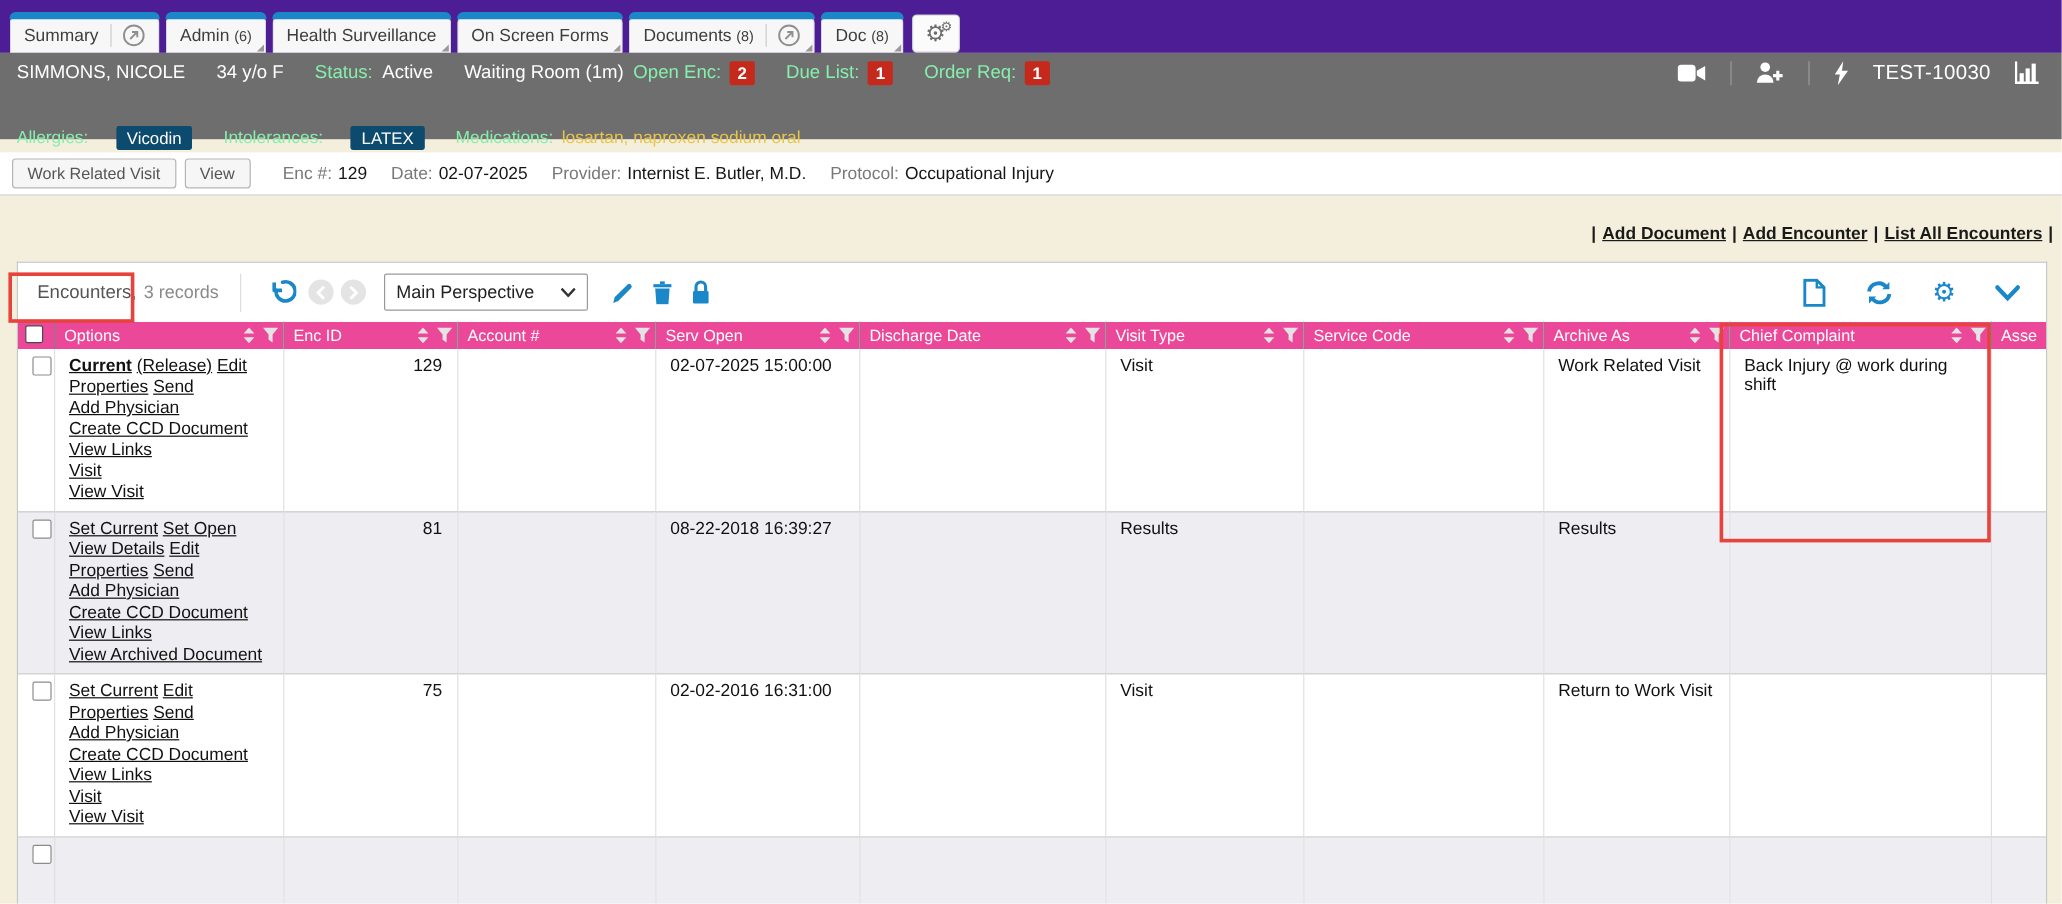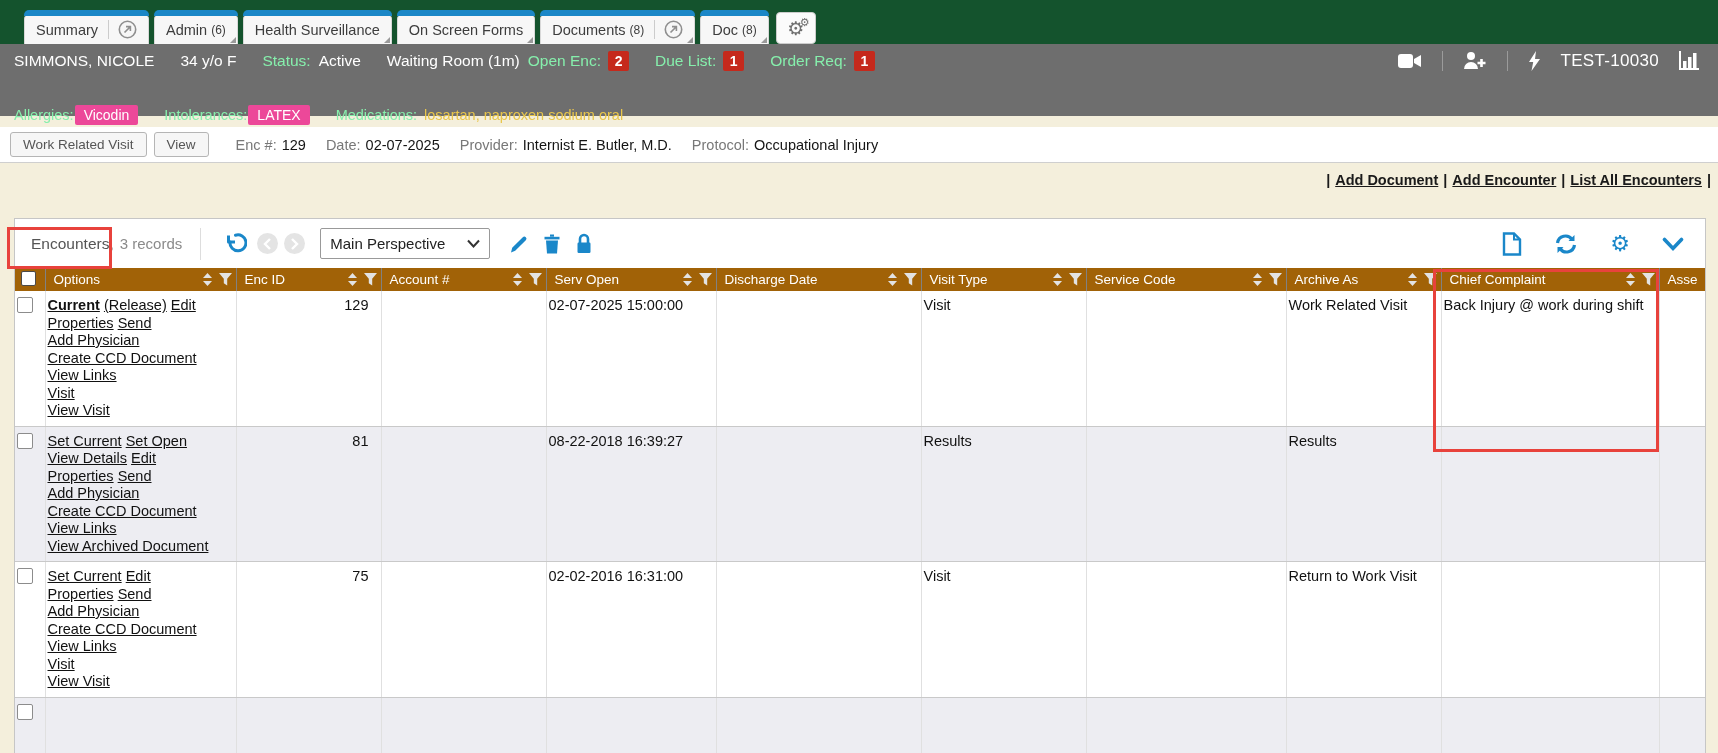--- a/index.html
+++ b/index.html
@@ -1,22 +1,22 @@
 <!DOCTYPE html>
 <html><head>
 <meta charset="utf-8">
 <style>
   html,body{margin:0;padding:0}
   body{width:1718px;height:753px;position:relative;overflow:hidden;
        font-family:"Liberation Sans",sans-serif;background:#f4efdc;color:#111}
   svg{display:block}
 
   
-  .tabbar{position:absolute;top:0;left:0;right:0;height:44px;background:#14532d;
-          display:flex;align-items:flex-end;padding-left:24px;gap:5px;z-index:2}
+  .tabbar{position:absolute;top:0;left:0;right:0;height:44px;background:#4c1d95;
+          display:flex;align-items:flex-end;padding-left:8px;gap:5px;z-index:2}
   .tab{position:relative;height:30px;background:#f7f7f7;border:1px solid #d8d8d8;border-bottom:none;
        border-radius:5px 5px 0 0;display:flex;align-items:center;padding:0 11px;
        font-size:14.5px;color:#3d3d3d;cursor:pointer;box-sizing:border-box}
   .tab::before{content:"";position:absolute;top:-5px;left:-1px;right:-1px;height:6px;
        background:#1b87c7;border-radius:5px 5px 0 0}
   .tab.fold::after{content:"";position:absolute;right:1px;bottom:1px;width:0;height:0;
        border-left:6px solid transparent;border-bottom:6px solid #9a9a9a}
   .tab.active{background:#1b87c7;border-color:#1b87c7;color:#fff;font-weight:bold}
   .tab.active.fold::after{border-bottom-color:#e8f2f9}
   .tcount{font-size:12px;margin-left:4px}
@@ -29,61 +29,61 @@
   
   .pblock{position:absolute;top:44px;left:0;right:0;height:72px;background:#6e6e6e;color:#fff}
   .pline{position:absolute;left:0;right:0;display:flex;align-items:center;padding:0 14px;white-space:nowrap}
   .pline1{top:0;height:33px;font-size:15.5px}
   .pline2{top:33px;height:25px;font-size:14.5px}
   .pline3{top:58px;height:25px;font-size:14.5px}
   .lbl{color:#86efac}
   .sp8{margin-left:8px}.sp26{margin-left:26px}
   .badge{background:#c5291c;color:#fff;min-width:11px;height:20px;display:inline-flex;align-items:center;
          justify-content:center;font-weight:bold;border-radius:2px;padding:0 5px;font-size:14px;margin-left:7px;cursor:pointer}
-  .chip{background:#ec4899;color:#fff;padding:2px 9px;border-radius:2px;font-size:14px;margin-left:1px;cursor:pointer}
+  .chip{background:#0c4a6e;color:#fff;padding:2px 9px;border-radius:2px;font-size:14px;margin-left:23px;cursor:pointer}
   .meds{color:#e9c64b;margin-left:7px;cursor:pointer}
   .pright{position:absolute;right:12px;top:0;height:33px;display:flex;align-items:center;gap:13px}
   .vsep{width:1px;height:20px;background:#9b9b9b}
   .pid{font-size:17px;letter-spacing:.3px}
 
   
   .encbar{position:absolute;top:127px;left:0;right:0;height:35px;background:#fff;border-bottom:1px solid #cfcfcf;
           display:flex;align-items:center;padding:0 10px;font-size:14.5px;color:#151515;white-space:nowrap}
   .btn{border:1px solid #b5b5b5;background:#f6f6f6;color:#555;border-radius:3px;padding:4px 12px;
        font-size:13.5px;margin-right:7px;cursor:pointer}
   .elbl{color:#787878;margin:0 5px 0 20px}
 
   
-  .linksbar{position:absolute;top:172px;right:6px;font-size:14.5px;font-weight:bold;color:#1a1a1a;white-space:nowrap}
+  .linksbar{position:absolute;top:187px;right:6px;font-size:14.5px;font-weight:bold;color:#1a1a1a;white-space:nowrap}
   .linksbar a{color:#1a1a1a;text-decoration:underline;margin:0 4px;cursor:pointer}
   .linksbar .pipe{margin:0 1px}
 
   
   .panel{position:absolute;left:14px;top:218px;width:1690px;bottom:0;background:#fff;
          border:1px solid #c6c6c6;border-bottom:none;overflow:hidden;box-sizing:content-box}
   .toolbar{height:49px;display:flex;align-items:center;padding:0 8px;position:relative}
   .gtitle{font-weight:normal;color:#555;font-size:15.5px;margin-left:8px}
   .grecords{color:#8a8a8a;font-size:15px;margin-left:6px}
   .tsep{width:1px;height:32px;background:#ddd;margin:0 16px 0 18px}
   .tico{margin:0 7px;cursor:pointer;display:flex;align-items:center}
   .circbtn{width:21px;height:21px;border-radius:50%;background:#e4e4e4;display:flex;align-items:center;justify-content:center;margin:0 3px}
   .persel{min-width:150px;height:29px;border:1px solid #999;border-radius:2px;display:flex;align-items:center;
           justify-content:space-between;padding:0 9px;font-size:15px;color:#222;margin:0 12px;cursor:pointer;background:#fff;gap:18px}
   .ticons{position:absolute;right:14px;top:13px;display:flex;gap:18px;align-items:center}
   .gearglyph{font-size:22px;color:#1a87c9;line-height:1}
 
   
   table{border-collapse:collapse;table-layout:fixed;width:1690px;font-size:14.5px}
-  thead th{background:#a16207;color:#fff;font-weight:normal;height:23px;font-size:13.5px;text-align:left;
+  thead th{background:#ec4899;color:#fff;font-weight:normal;height:23px;font-size:13.5px;text-align:left;
            padding:0 4px 0 8px;border-left:1px solid #818181;overflow:hidden;cursor:pointer}
   thead th:first-child{border-left:none;padding-left:6px}
   .thflex{display:flex;align-items:center;justify-content:space-between;white-space:nowrap}
   .thicons{display:flex;align-items:center;gap:7px;margin-left:6px}
   tbody td{vertical-align:top;border-left:1px solid #e0e0e0;border-bottom:1px solid #c9c9c9;
-           padding:6px 2px;height:117px;overflow:hidden}
+           padding:6px 12px;height:117px;overflow:hidden}
   tbody td:first-child{border-left:none}
   tr.zebra td{background:#ededf2}
   tr.partial td{height:72px;border-bottom:none}
   .opt div{line-height:17.5px}
   .opt a{color:#111;text-decoration:underline;cursor:pointer}
   .opt a.bold{font-weight:bold}
   .num{text-align:right;padding-right:12px}
   .cb{display:inline-block;width:14px;height:14px;background:#fff;border:1.5px solid #8c8c8c;border-radius:2px;cursor:pointer}
   thead .cb{border-color:#4a4a4a;width:13px;height:13px}
 

